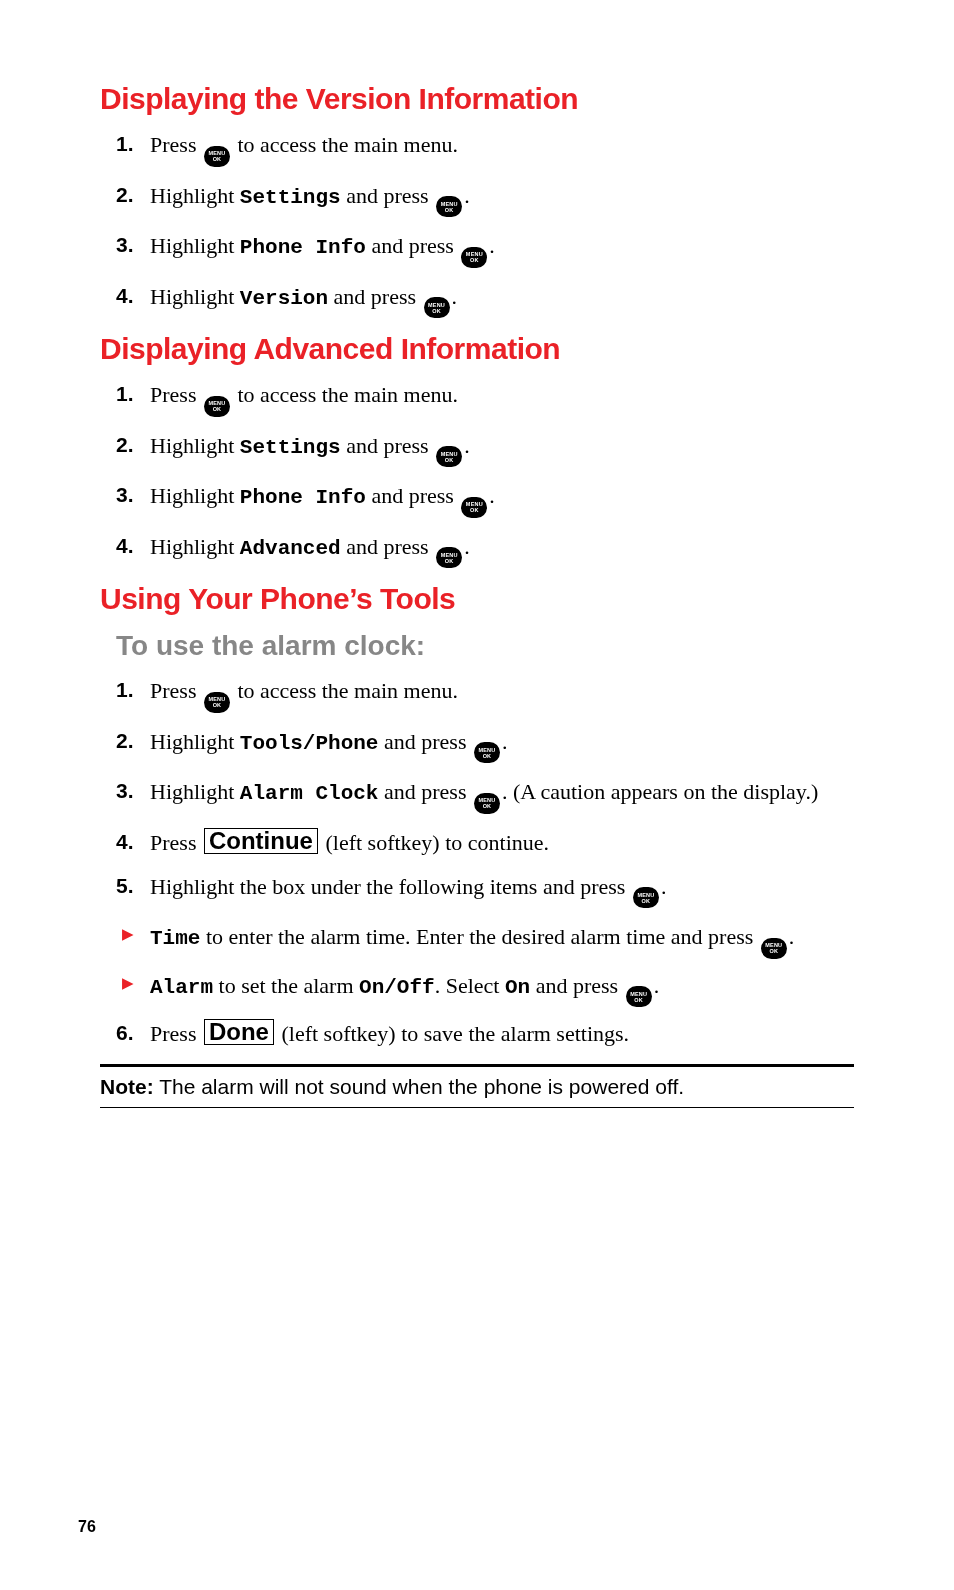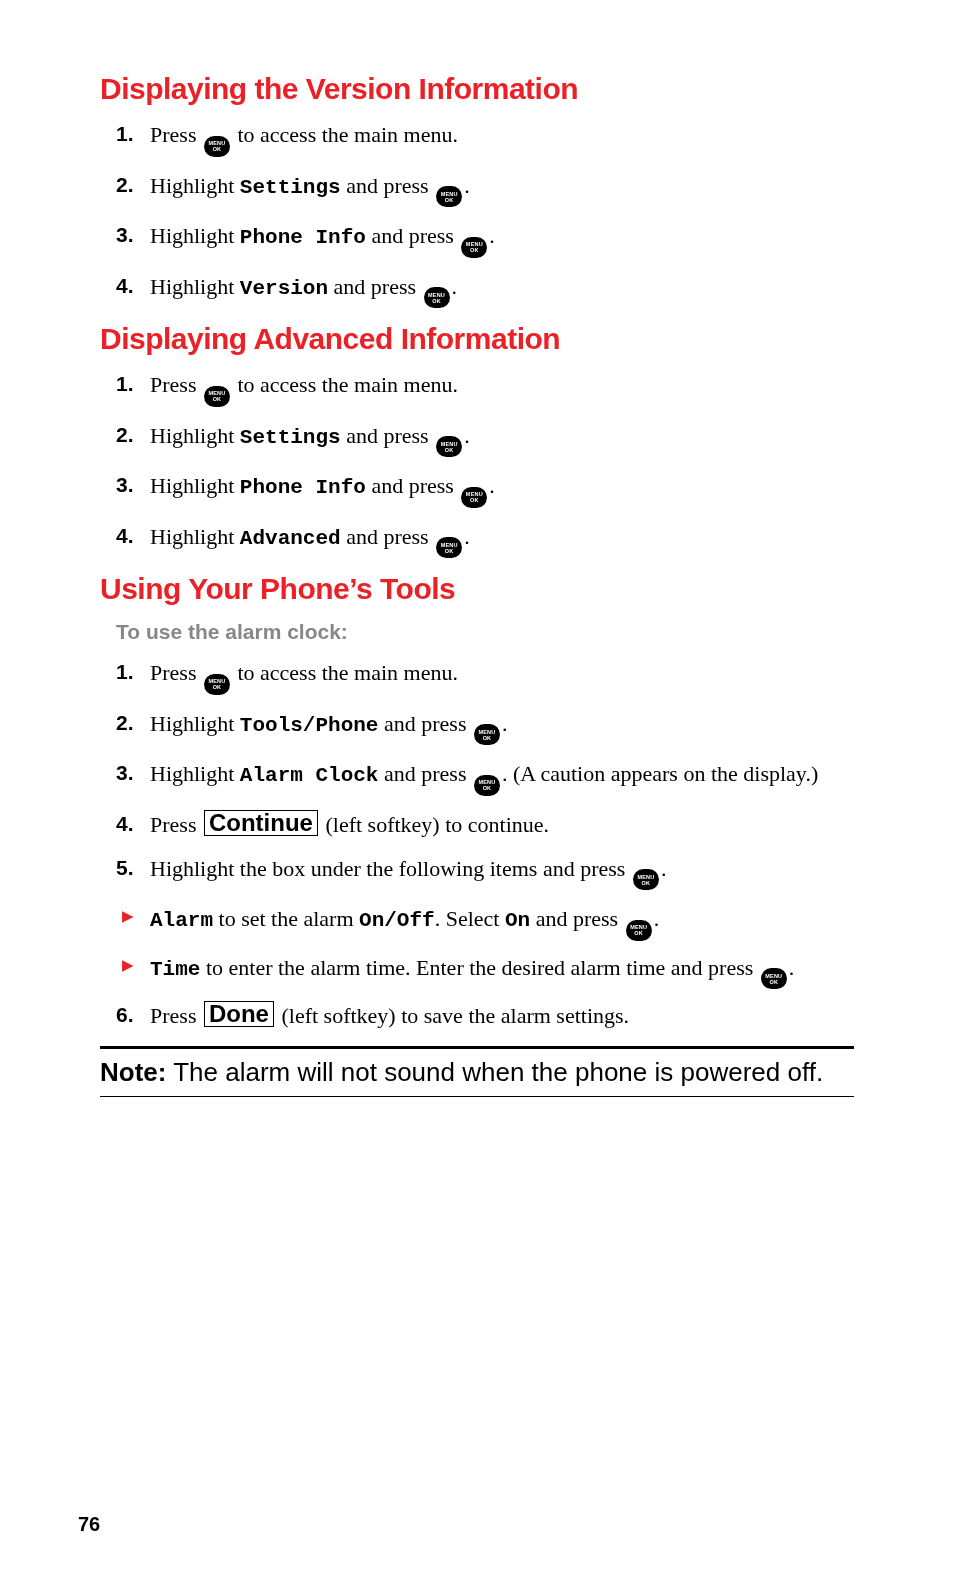--- a/index.html
+++ b/index.html
@@ -1,41 +1,41 @@
 <!DOCTYPE html>
 <html><head>
 <meta charset="utf-8">
 <style>
   * { margin: 0; padding: 0; box-sizing: border-box; }
   html, body { width: 954px; height: 1590px; background: #fff; font-family: Georgia, 'Times New Roman', serif; color: #000; }
   .page { padding: 72px 100px 40px 100px; position: relative; height: 100%; }
-  .h1 { font-family: 'Arial Black', 'Helvetica Neue', Arial, sans-serif; font-weight: 900; font-size: 30px; color: #ea2127; letter-spacing: -0.5px; margin-bottom: 14px; }
+  .h1 { font-family: 'Arial Black', 'Helvetica Neue', Arial, sans-serif; font-weight: 900; font-size: 30px; color: #ea2127; letter-spacing: -0.5px; margin-top: 10px; margin-bottom: 14px; }
   .h2 { font-family: 'Arial Black', 'Helvetica Neue', Arial, sans-serif; font-weight: 900; font-size: 25px; color: #ea2127; letter-spacing: -0.3px; margin-left: 16px; margin-top: 12px; margin-bottom: 12px; }
-  .lead { font-family: Arial, Helvetica, sans-serif; font-weight: bold; font-size: 21px; color: #878787; margin-left: 16px; margin-bottom: 14px; }
+  .lead { font-family: Arial, Helvetica, sans-serif; font-weight: bold; font-size: 28px; color: #878787; margin-left: 16px; margin-bottom: 14px; }
   ol.steps { list-style: none; margin-left: 16px; }
   ol.steps > li { font-size: 22px; line-height: 1.38; margin-bottom: 14px; padding-left: 34px; position: relative; }
   ol.steps > li .num { position: absolute; left: 0; top: 0; font-family: Arial, Helvetica, sans-serif; font-weight: bold; font-size: 21px; }
   .b { font-family: Liberation Mono, monospace; font-weight: bold; font-size: 21px; }
   .menuok {
     display: inline-flex; align-items: center; justify-content: center;
     width: 26px; height: 21px; background: #000; border-radius: 11px;
     vertical-align: -3px; margin: 0 2px; position: relative;
   }
   .menuok::before {
     content: "MENU\A OK"; white-space: pre; color: #fff;
     font-family: Arial, Helvetica, sans-serif; font-weight: bold;
     font-size: 5.5px; line-height: 6px; text-align: center; letter-spacing: 0.2px;
   }
   ul.bullets { list-style: none; margin-left: 16px; }
   ul.bullets > li { font-size: 22px; line-height: 1.38; margin-bottom: 12px; padding-left: 34px; position: relative; }
   ul.bullets > li::before { content: "▶"; position: absolute; left: 6px; top: 2px; color: #ea2127; font-size: 15px; }
   .softkey { display: inline-block; border: 1.5px solid #000; padding: 0 4px; font-family: Arial, Helvetica, sans-serif; font-weight: bold; font-size: 24px; line-height: 24px; vertical-align: 1px; margin: 0 2px; }
-  .note-block { border-top: 3px solid #000; border-bottom: 1.5px solid #000; padding: 8px 0; margin-top: 10px; font-family: Arial, Helvetica, sans-serif; font-size: 26px; }
+  .note-block { border-top: 3px solid #000; border-bottom: 1.5px solid #000; padding: 8px 0; margin-top: 10px; font-family: Arial, Helvetica, sans-serif; font-size: 21px; }
   .note-block .nlabel { font-weight: bold; }
-  .pagenum { position: absolute; left: 78px; bottom: 54px; font-family: Arial, Helvetica, sans-serif; font-weight: bold; font-size: 20px; }
+  .pagenum { position: absolute; left: 78px; bottom: 54px; font-family: Arial, Helvetica, sans-serif; font-weight: bold; font-size: 16px; }
 </style>
 </head>
 <body>
 
 <div class="page">
 
   <div class="h1">Displaying the Version Information</div>
   <ol class="steps">
       <li><span class="num">1.</span>Press <span class="menuok"></span> to access the main menu.</li>
       <li><span class="num">2.</span>Highlight <span class="b">Settings</span> and press <span class="menuok"></span>.</li>
@@ -54,22 +54,22 @@
   <div class="h1">Using Your Phone’s Tools</div>
   <div class="lead">To use the alarm clock:</div>
   <ol class="steps">
       <li><span class="num">1.</span>Press <span class="menuok"></span> to access the main menu.</li>
       <li><span class="num">2.</span>Highlight <span class="b">Tools/Phone</span> and press <span class="menuok"></span>.</li>
       <li><span class="num">3.</span>Highlight <span class="b">Alarm Clock</span> and press <span class="menuok"></span>. (A caution appears on the display.)</li>
       <li><span class="num">4.</span>Press <span class="softkey">Continue</span> (left softkey) to continue.</li>
       <li><span class="num">5.</span>Highlight the box under the following items and press <span class="menuok"></span>.</li>
     </ol>
   <ul class="bullets">
+      <li><span class="b">Time</span> to enter the alarm time. Enter the desired alarm time and press <span class="menuok"></span>.</li>
       <li><span class="b">Alarm</span> to set the alarm <span class="b">On/Off</span>. Select <span class="b">On</span> and press <span class="menuok"></span>.</li>
-      <li><span class="b">Time</span> to enter the alarm time. Enter the desired alarm time and press <span class="menuok"></span>.</li>
     </ul>
   <ol class="steps">
       <li><span class="num">6.</span>Press <span class="softkey">Done</span> (left softkey) to save the alarm settings.</li>
     </ol>
 
   <div class="note-block">
     <span class="nlabel">Note:</span><span> The alarm will not sound when the phone is powered off.</span>
   </div>
 
   <div class="pagenum">76</div>

